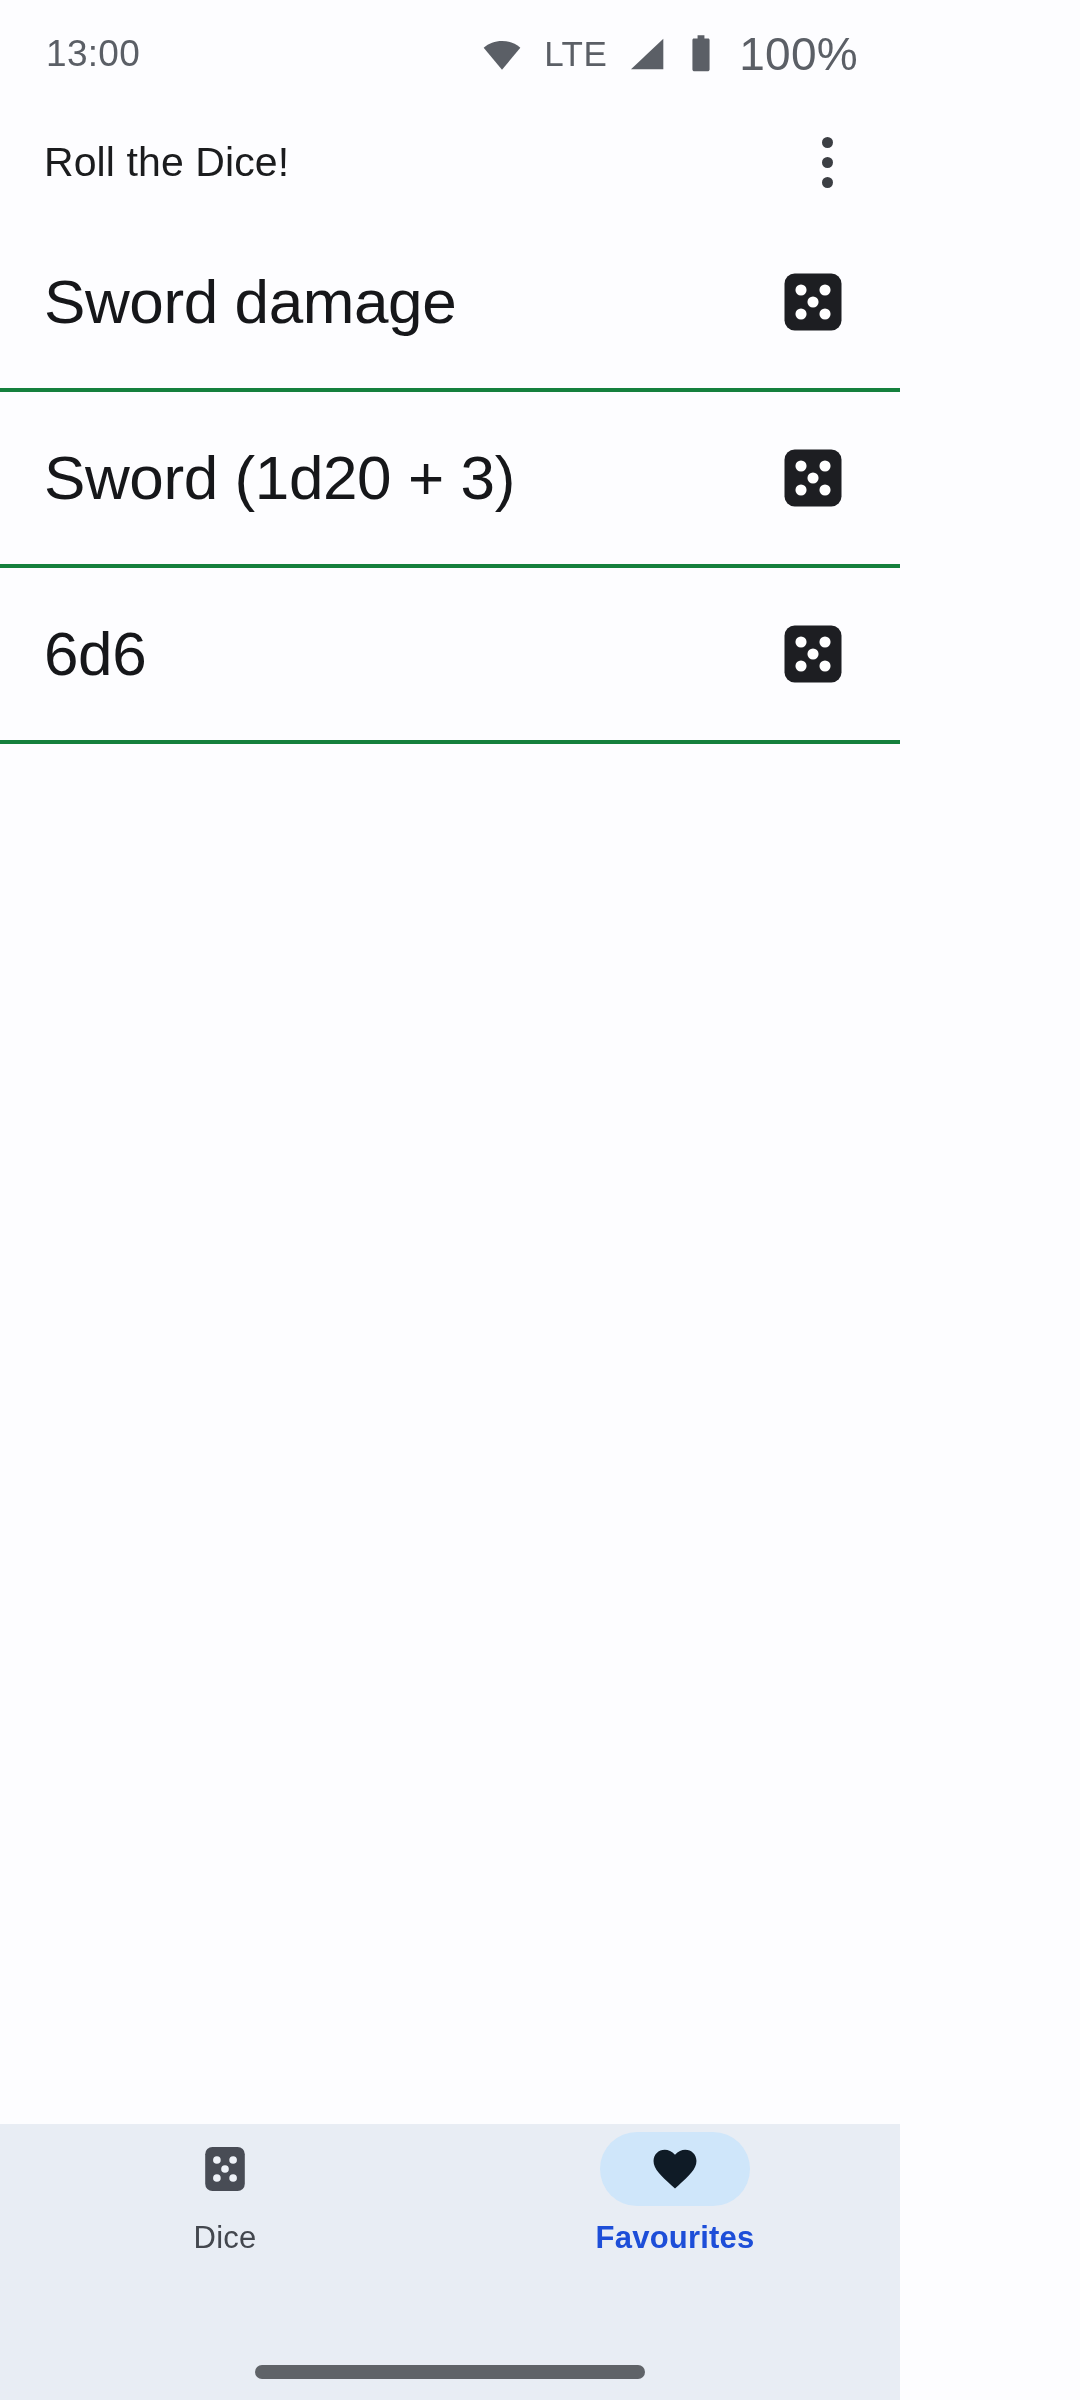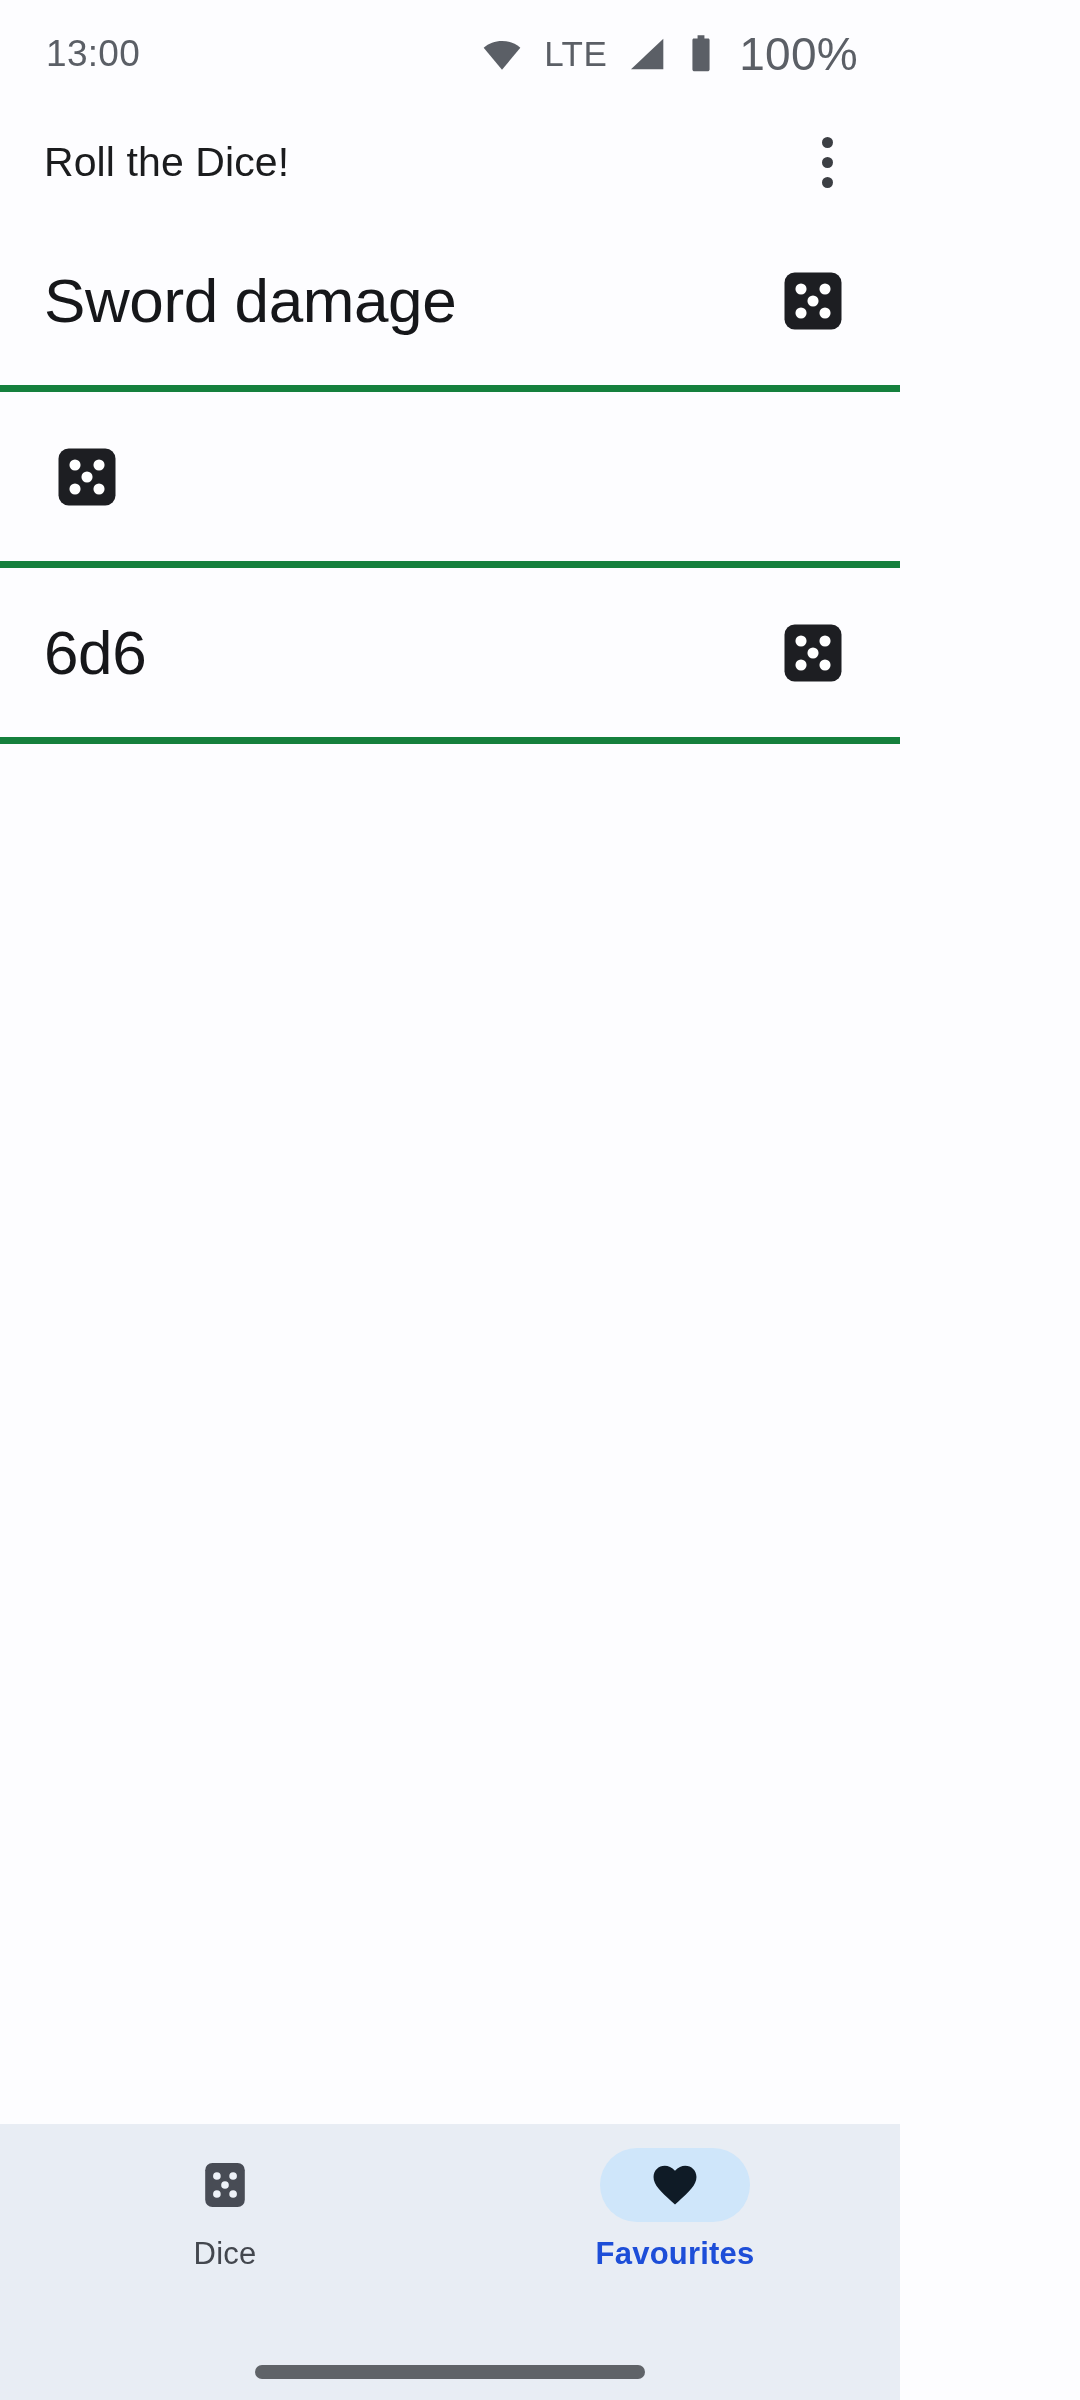--- a/index.html
+++ b/index.html
@@ -25,29 +25,29 @@
             justify-content:space-between; padding:0 30px 0 44px; }
   .appbar-title { font-size:41px; color:#1b1c1e; letter-spacing:.1px; }
   .overflow { width:86px; height:86px; display:flex; flex-direction:column;
               align-items:center; justify-content:center; gap:9px; cursor:pointer; }
   .overflow span { width:11px; height:11px; border-radius:50%; background:#3c3f44; display:block; }
 
   
   .list { flex:1 1 auto; display:flex; flex-direction:column; }
   .row { height:176px; flex:0 0 176px; display:flex; align-items:center;
          justify-content:space-between; padding:0 44px 0 44px;
-         border-bottom:7px solid #15803d; cursor:pointer; background:#fdfdff; }
+         border-bottom:4px solid #15803d; cursor:pointer; background:#fdfdff; }
   .row-label { font-size:62px; color:#16171a; letter-spacing:-.4px; line-height:1; }
   .row-dice { flex:0 0 auto; width:86px; height:86px; display:flex;
               align-items:center; justify-content:center; cursor:pointer; }
   .spacer { flex:1 1 auto; background:#fdfdff; }
 
   
   .bottomnav { flex:0 0 220px; height:220px; background:#e8edf4;
-               display:flex; align-items:flex-start; padding-top:24px; }
+               display:flex; align-items:flex-start; padding-top:8px; }
   .navitem { flex:1 1 0; display:flex; flex-direction:column;
              align-items:center; gap:14px; cursor:pointer; }
   .navpill { width:150px; height:74px; border-radius:37px; display:flex;
              align-items:center; justify-content:center; }
   .navpill.active { background:#cfe6fa; }
   .navlabel { font-size:31px; color:#43474e; letter-spacing:.2px; }
   .navitem.active .navlabel { color:#1d4ed8; font-weight:bold; }
 
   
   .gesturebar { flex:0 0 56px; height:56px; background:#e8edf4;
@@ -95,20 +95,21 @@
           <circle cx="8" cy="8" r="1.85" fill="#ffffff"></circle>
           <circle cx="16" cy="8" r="1.85" fill="#ffffff"></circle>
           <circle cx="12" cy="12" r="1.85" fill="#ffffff"></circle>
           <circle cx="8" cy="16" r="1.85" fill="#ffffff"></circle>
           <circle cx="16" cy="16" r="1.85" fill="#ffffff"></circle>
         </svg>
       </div>
     </div>
 
     <div class="row">
+      <div class="row-label">Sword (1d20 + 3)</div>
       <div class="row-dice">
         <svg width="72" height="72" viewBox="0 0 24 24">
           <rect x="2.5" y="2.5" width="19" height="19" rx="3.4" fill="#1d1e22"></rect>
           <circle cx="8" cy="8" r="1.85" fill="#ffffff"></circle>
           <circle cx="16" cy="8" r="1.85" fill="#ffffff"></circle>
           <circle cx="12" cy="12" r="1.85" fill="#ffffff"></circle>
           <circle cx="8" cy="16" r="1.85" fill="#ffffff"></circle>
           <circle cx="16" cy="16" r="1.85" fill="#ffffff"></circle>
         </svg>
       </div>

